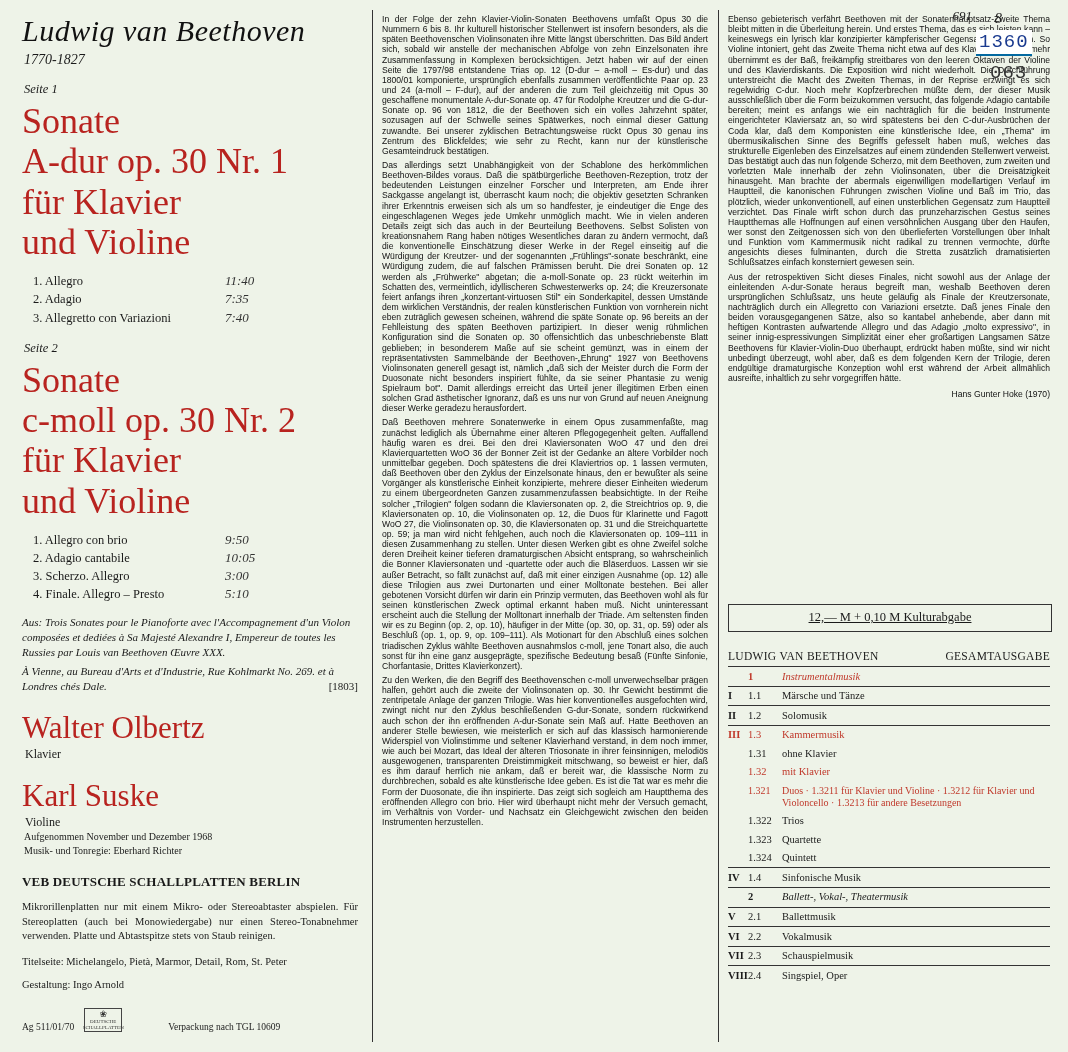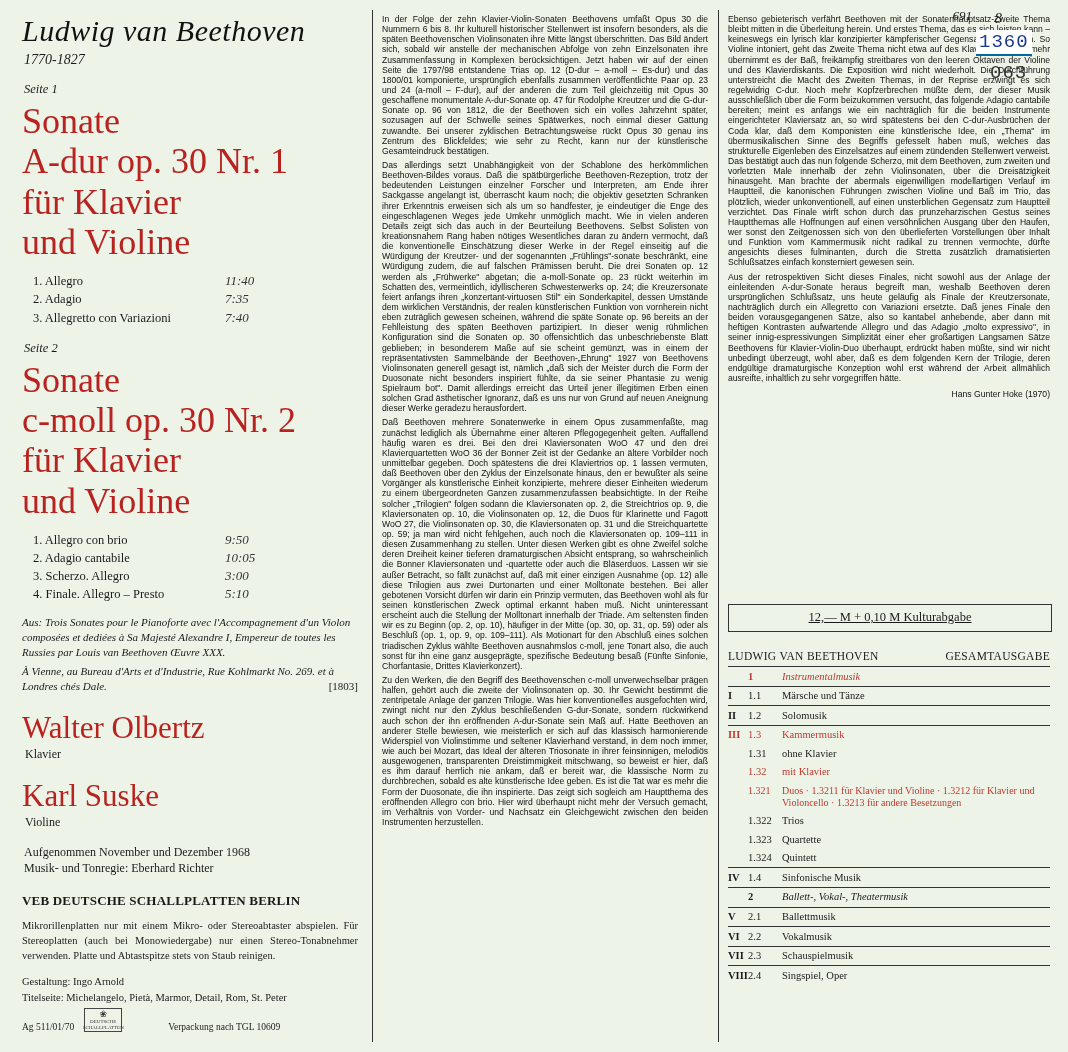--- a/index.html
+++ b/index.html
@@ -77,23 +77,22 @@
     margin-top:16px;
     font-family:"Liberation Serif", serif;
     white-space:nowrap;
   }
   .role{
     font-size:12px;
     margin-top:1px;
     margin-left:3px;
   }
   .credits{
-    font-size:12px;
+    font-size:10px;
     line-height:1.4;
-    margin-top:14px;
     margin-left:2px;
   }
   .label{
     font-weight:bold;
     font-size:13px;
     margin-top:16px;
     letter-spacing:0.2px;
     font-family:"Liberation Serif", serif;
   }
   .careline{
@@ -305,22 +304,22 @@
     <div class="credits">
       <div>Aufgenommen November und Dezember 1968</div>
       <div>Musik- und Tonregie: Eberhard Richter</div>
     </div>
 
     <div class="label">VEB DEUTSCHE SCHALLPLATTEN BERLIN</div>
 
     <div class="careline">Mikrorillenplatten nur mit einem Mikro- oder Stereoabtaster abspielen. Für Stereoplatten (auch bei Monowiedergabe) nur einen Stereo-Tonabnehmer verwenden. Platte und Abtastspitze stets von Staub reinigen.</div>
 
     <div class="smallcredit">
+      <div>Titelseite: Michelangelo, Pietà, Marmor, Detail, Rom, St. Peter</div>
       <div style="margin-top:7px;">Gestaltung: Ingo Arnold</div>
-      <div>Titelseite: Michelangelo, Pietà, Marmor, Detail, Rom, St. Peter</div>
     </div>
 
     <div class="footerrow">
       <div class="cat">Ag 511/01/70</div>
       <div class="logo">
         <div class="rose">❀</div>
         <div>DEUTSCHE SCHALLPLATTEN</div>
       </div>
       <div class="tgl">Verpackung nach TGL 10609</div>
     </div>

